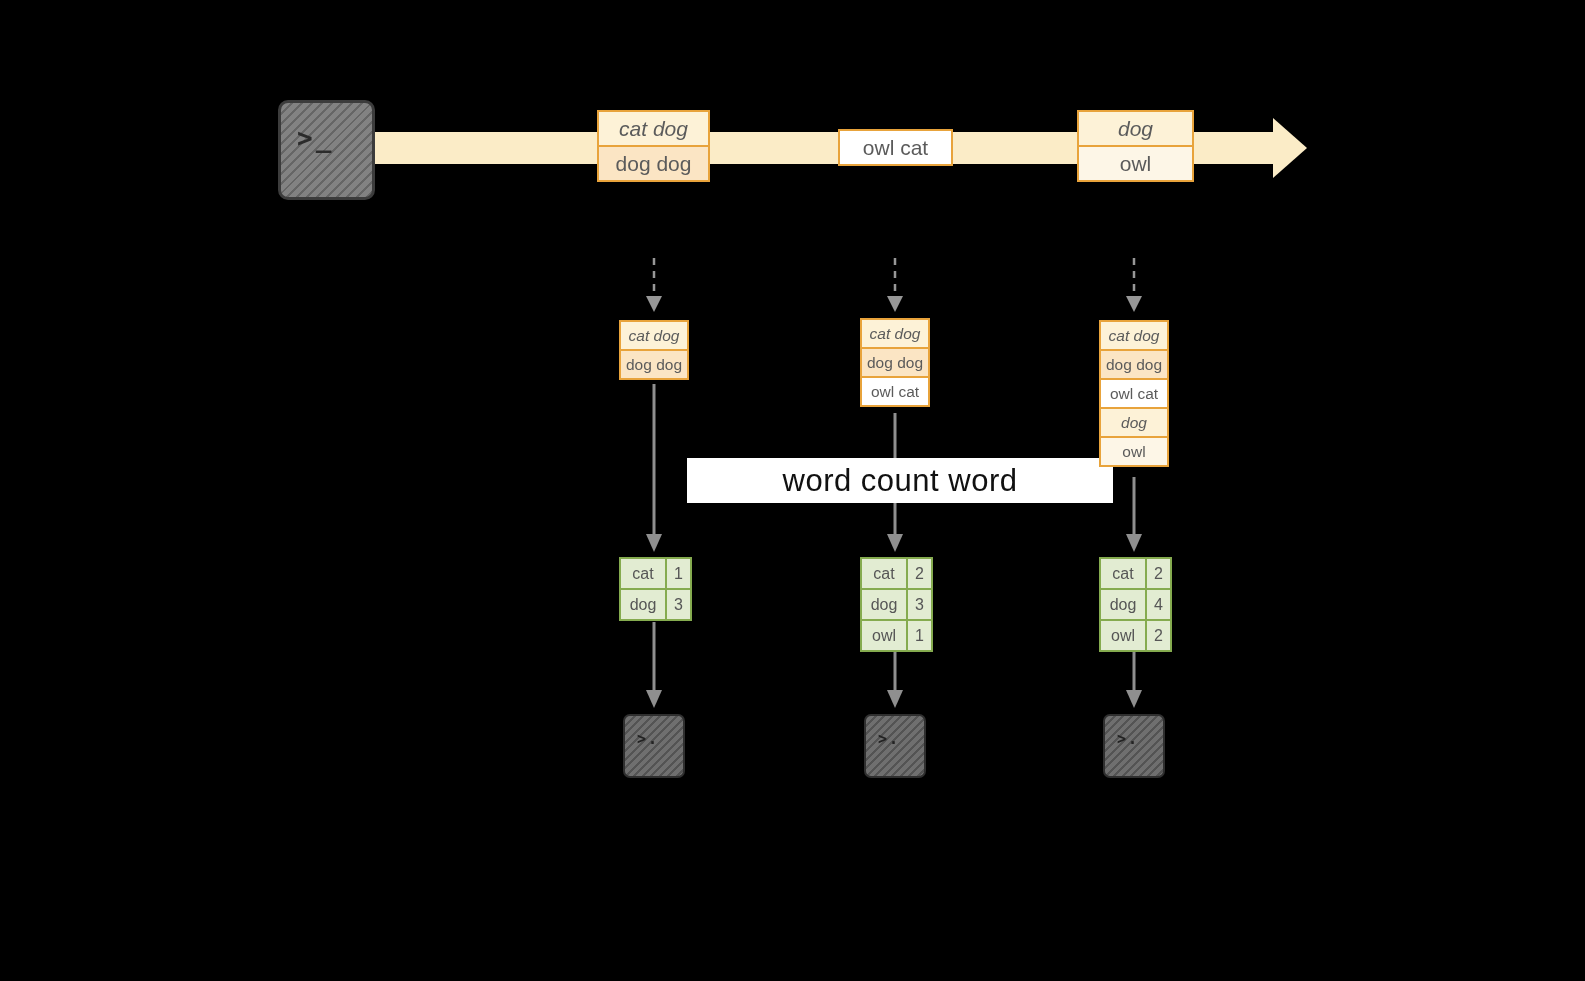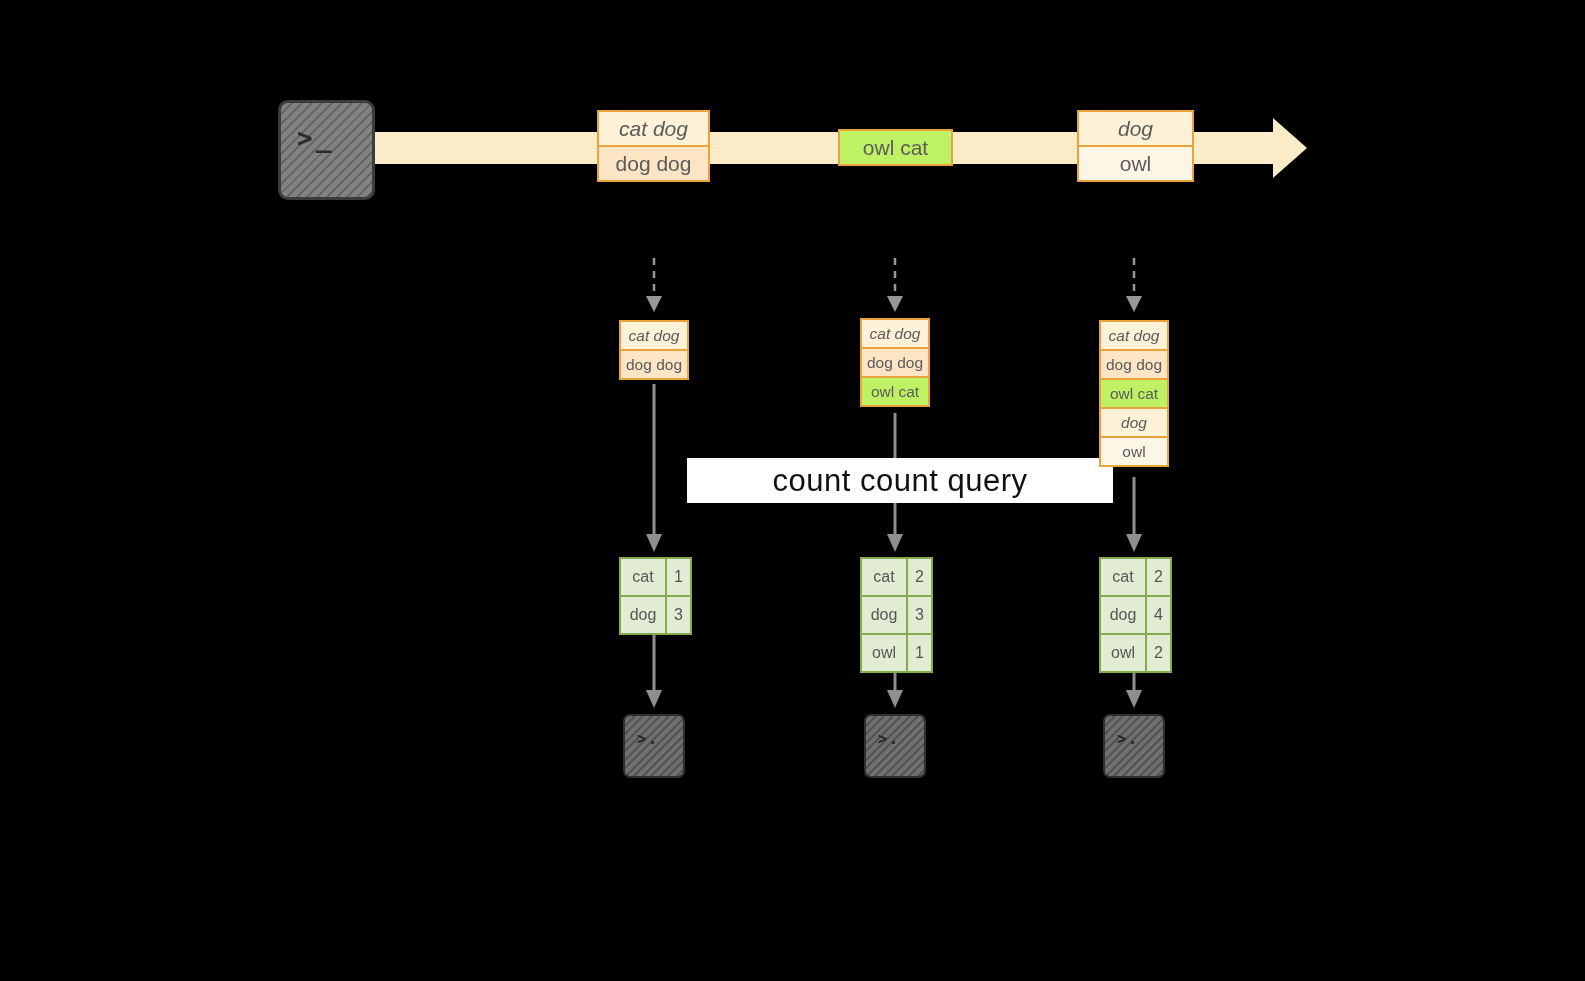--- a/index.html
+++ b/index.html
@@ -60,38 +60,38 @@
   .ebox{
     box-sizing:border-box;height:37px;margin-top:-2px;
     border:2px solid #e8a33b;
     text-align:center;line-height:33px;
     font-size:21px;color:#5b5b5b;
   }
   .egroup .ebox:first-child{margin-top:0;}
   .f1{background:#fdf2d7;font-style:italic;}
   .f2{background:#fbe5c4;}
   .f3{background:#fdf6e7;}
-  .fm{background:#bef264;}
+  .fm{background:#ffffff;}
 
   
   .stack{position:absolute;width:70px;z-index:3;}
   .sbox{
     box-sizing:border-box;width:70px;height:31px;margin-top:-2px;
     border:2px solid #e8a33b;
     text-align:center;line-height:27px;
     font-size:15.5px;color:#5b5b5b;
   }
   .stack .sbox:first-child{margin-top:0;}
 
   
   table.wc{
     position:absolute;border-collapse:collapse;z-index:3;
   }
   table.wc td{
-    box-sizing:border-box;height:38px;
+    box-sizing:border-box;height:31px;
     border:2px solid #85ab4f;background:#e2ecd2;
     font-size:16px;color:#565656;text-align:center;padding:0;
   }
   table.wc td.w{width:46px;}
   table.wc td.c{width:25px;}
 
   
   .banner{
     position:absolute;left:687px;top:458px;width:426px;height:45px;
     background:#ffffff;z-index:2;
@@ -139,21 +139,21 @@
       <polygon points="646,534 662,534 654,552"></polygon>
       <polygon points="887,534 903,534 895,552"></polygon>
       <polygon points="1126,534 1142,534 1134,552"></polygon>
       <polygon points="646,690 662,690 654,708"></polygon>
       <polygon points="887,690 903,690 895,708"></polygon>
       <polygon points="1126,690 1142,690 1134,708"></polygon>
     </g>
   </svg>
 
   <div class="banner">
-    <span>count count query</span>
+    <span>word count word</span>
   </div>
 
   <div class="egroup" style="left:597px;top:110px;width:113px">
     <div class="ebox f1">cat dog</div>
     <div class="ebox f2">dog dog</div>
   </div>
   <div class="egroup" style="left:838px;top:129px;width:115px">
     <div class="ebox fm">owl cat</div>
   </div>
   <div class="egroup" style="left:1077px;top:110px;width:117px">

